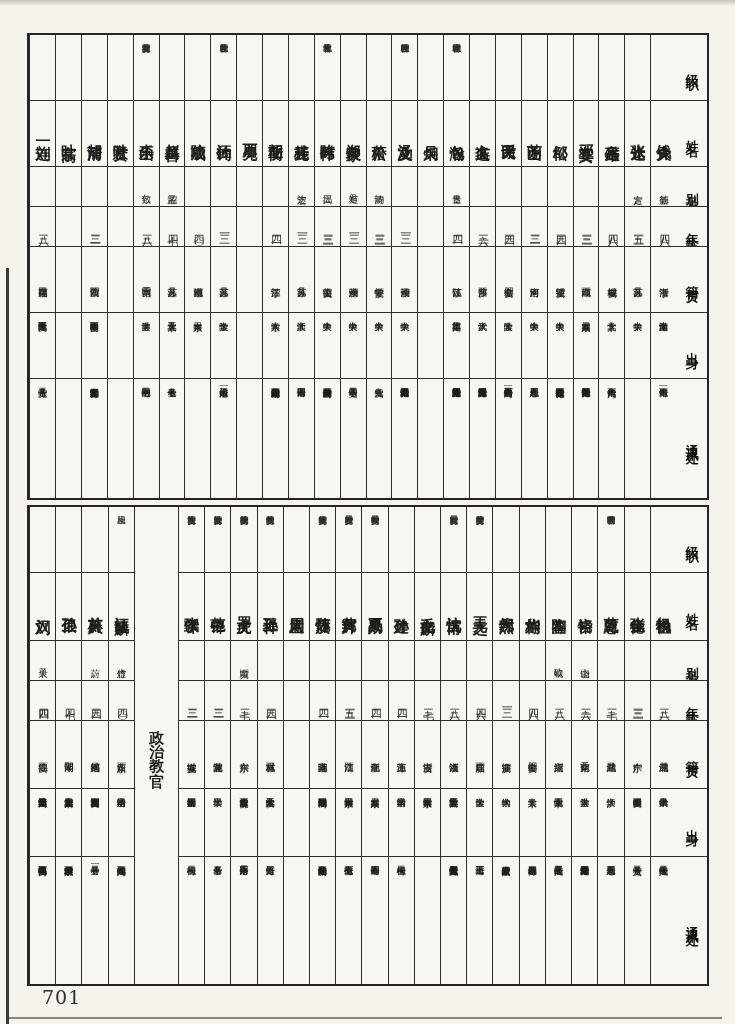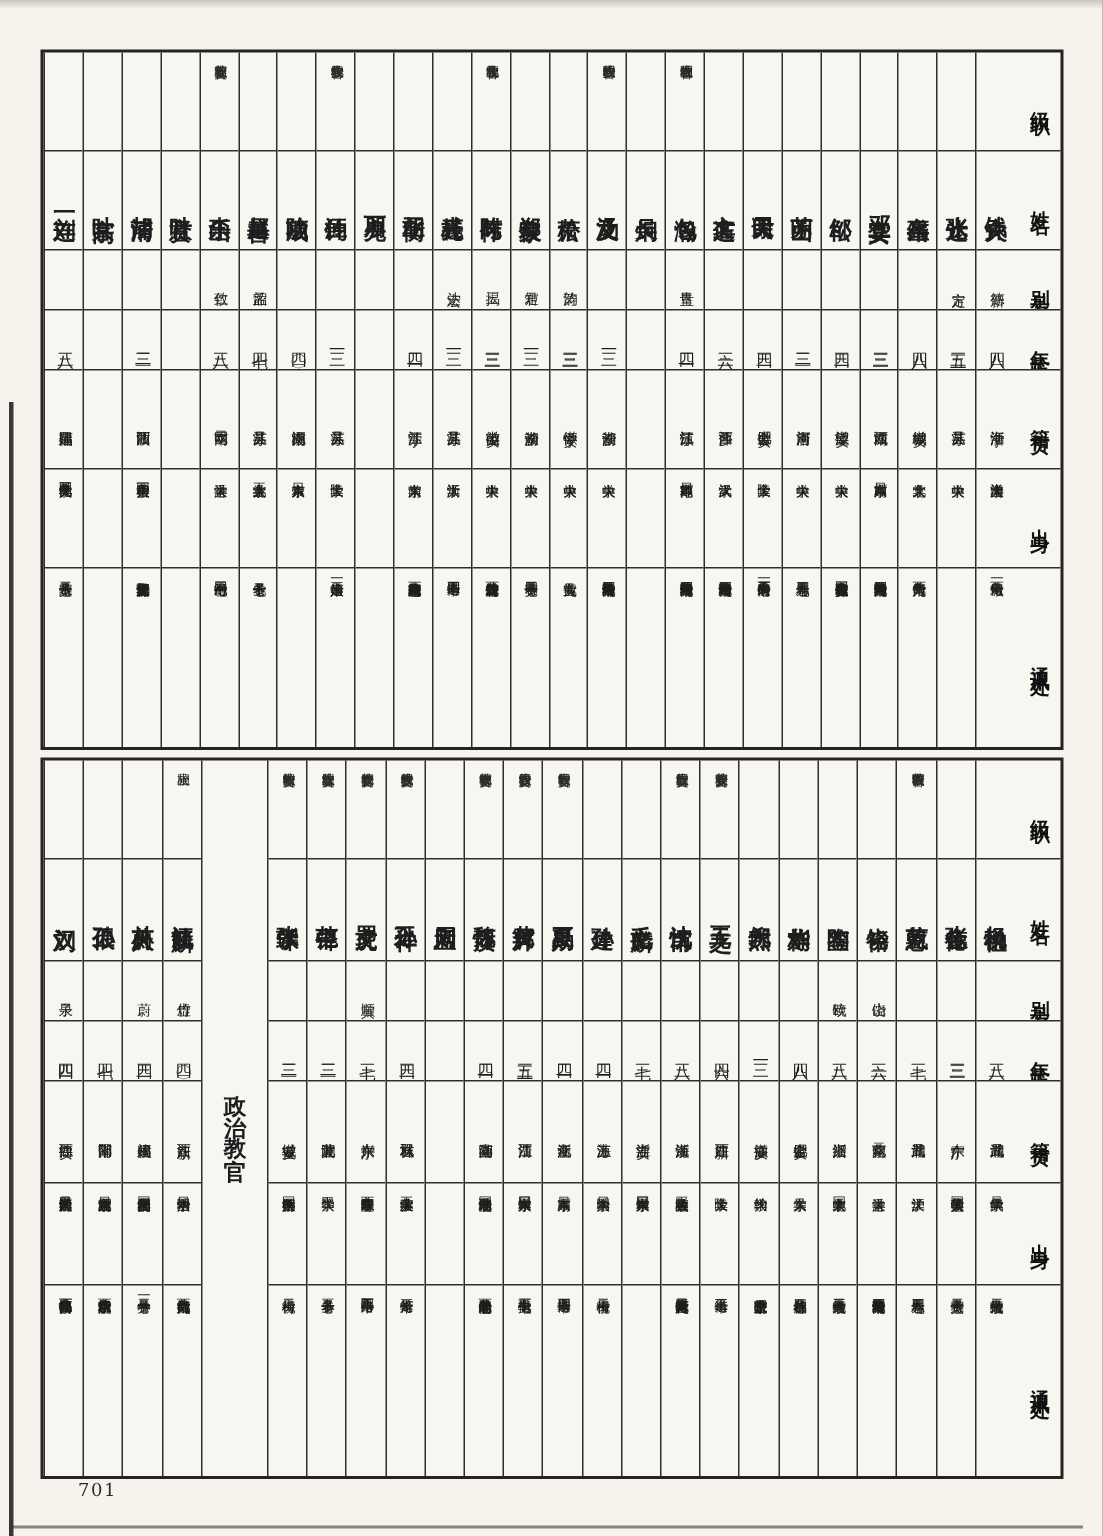--- a/index.html
+++ b/index.html
@@ -52,22 +52,22 @@
   .r-education .vt{font-size:9px;}
   .r-address .vt{font-size:9px;}
 
   .header-col .cell .vt{font-size:13px;font-weight:bold;letter-spacing:4px;color:#111;}
   .header-col .cell{align-items:center;}
 
   .group-col .cell{align-items:center;border-bottom:none;height:100%;}
   .group-col .vt{font-size:15px;font-weight:bold;letter-spacing:14px;}
 
   .page-number{
-    position:absolute;left:52px;top:986px;font-family:"DejaVu Serif",serif;
-    font-size:12px;color:#2b2b2b;letter-spacing:1px;
+    position:absolute;left:42px;top:986px;font-family:"DejaVu Serif",serif;
+    font-size:19px;color:#2b2b2b;letter-spacing:1px;
   }
 </style>
 </head>
 <body>
 
 <div class="sheet">
   <div class="scan-shadow-top"></div>
   <div class="scan-edge-left"></div>
   <div class="scan-edge-bottom"></div>
 

